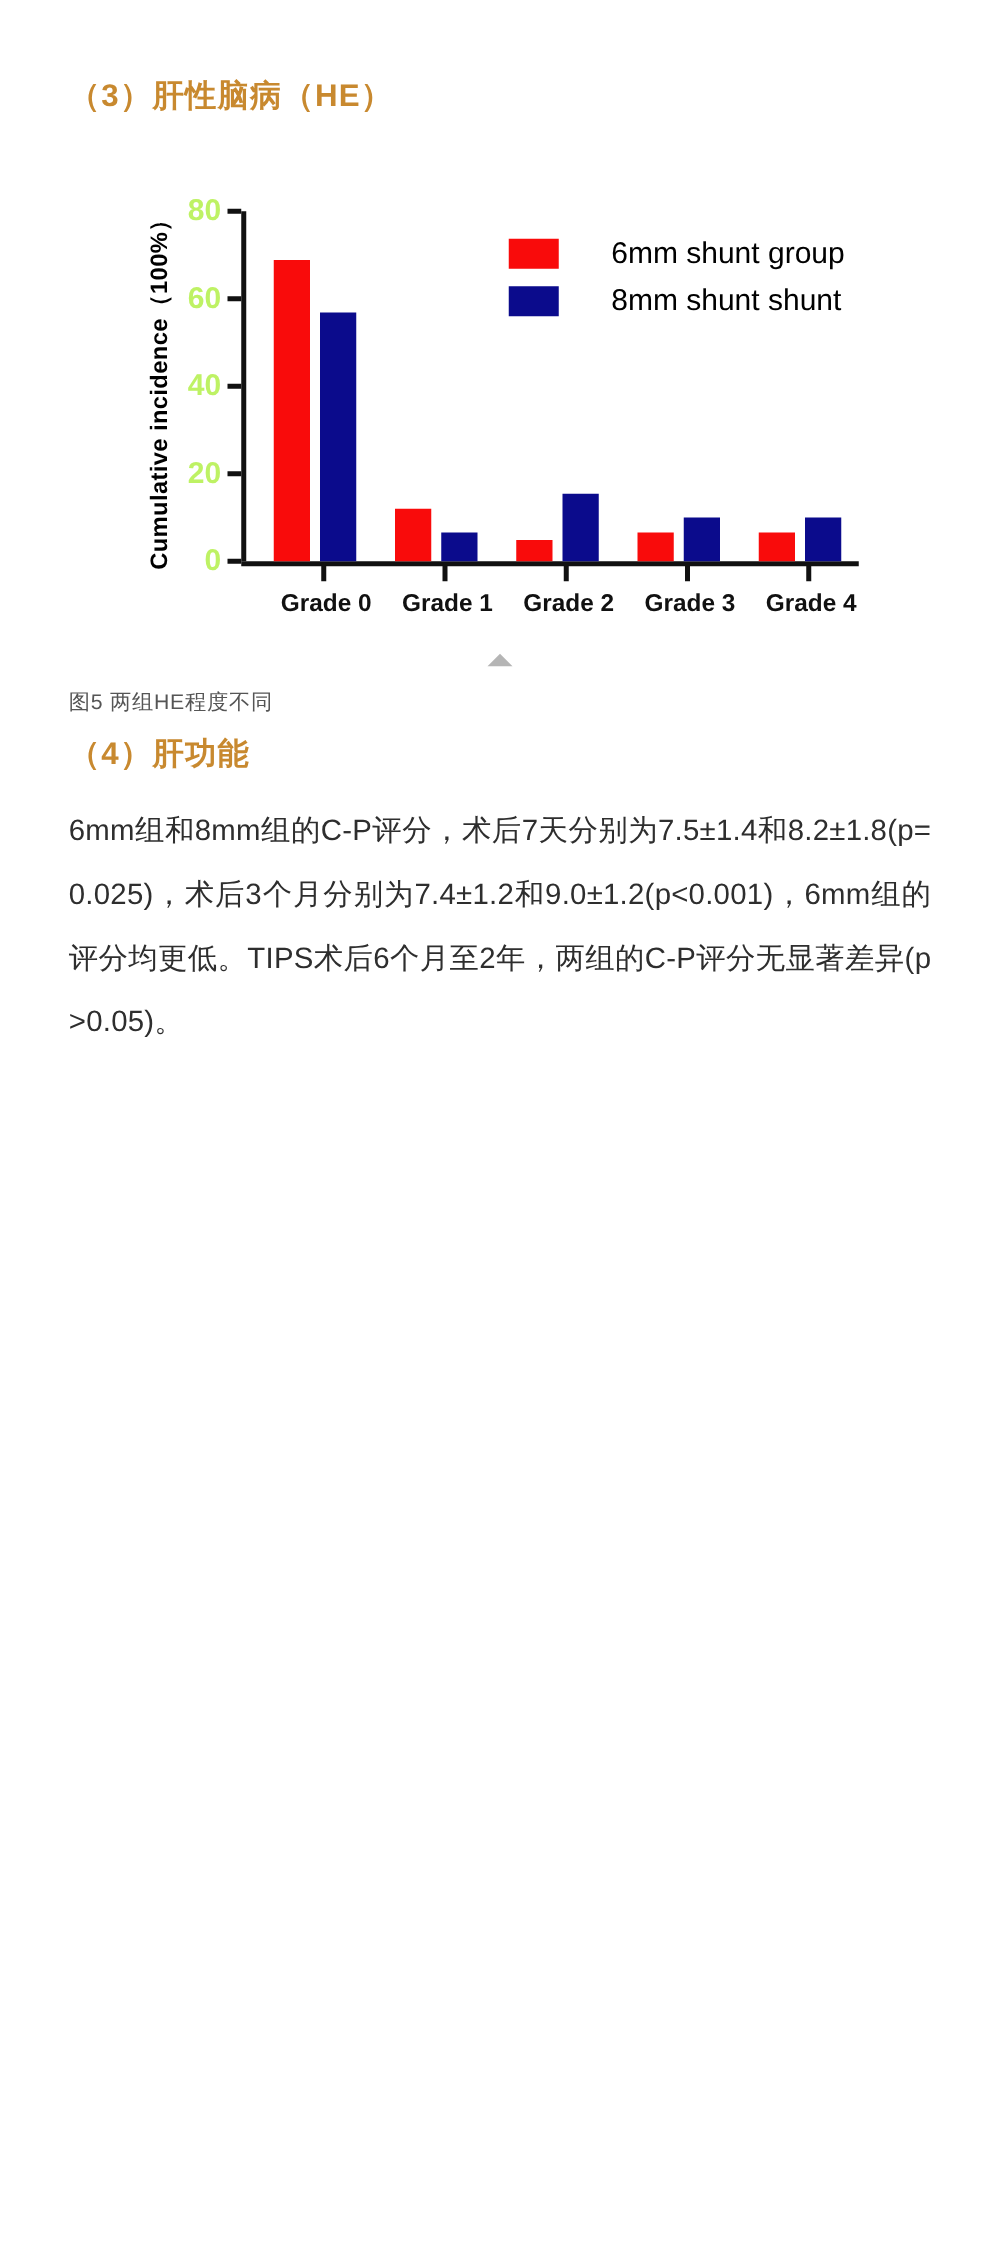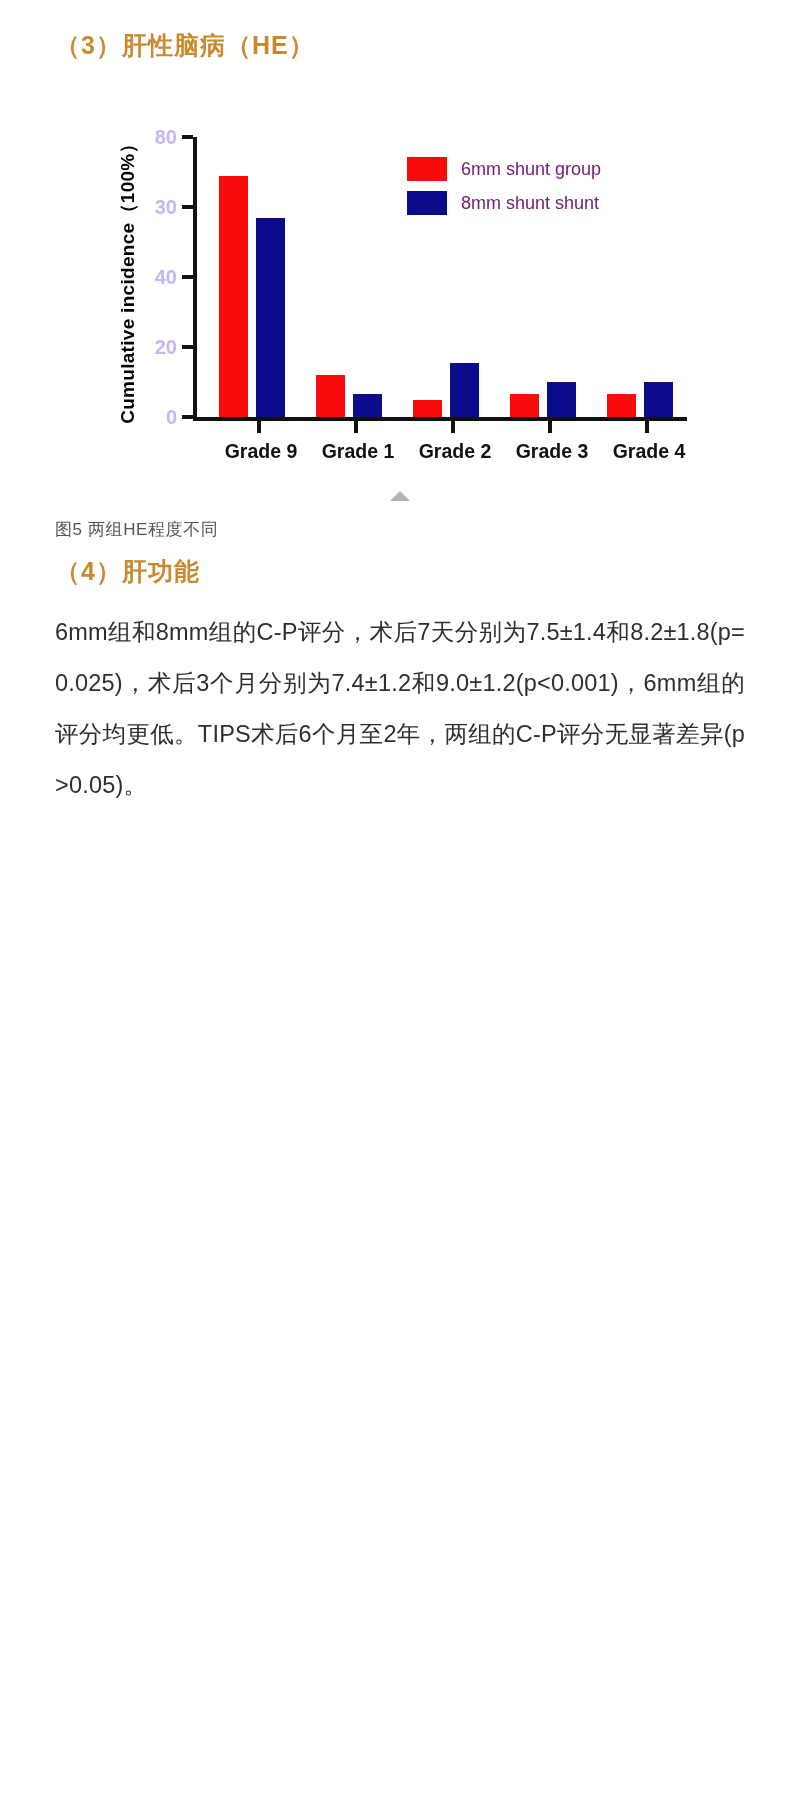--- a/index.html
+++ b/index.html
@@ -25,21 +25,21 @@
   
   .section-heading {
     font-size: 25px;
     font-weight: bold;
     color: #c8892f;
     letter-spacing: 1px;
     margin: 0;
     padding: 0;
     line-height: 1.4;
   }
-  .heading-he { padding-top: 28px; }
+  .heading-he { padding-top: 60px; }
   .heading-liver { padding-top: 13px; }
 
   
   .body-text {
     font-size: 23.5px;
     line-height: 51px;
     color: #2e2e2e;
     text-align: justify;
     text-justify: inter-character;
     margin: 0;
@@ -109,23 +109,23 @@
     width: 11px;
     height: 3.5px;
     background: #111;
   }
   .ytick-label {
     position: absolute;
     right: 100%;
     top: 50%;
     transform: translateY(-50%);
     margin-right: 5px;
-    font-size: 20px;
+    font-size: 24px;
     font-weight: bold;
-    color: #c4b5fd;
+    color: #bef264;
     white-space: nowrap;
   }
   .xtick {
     position: absolute;
     bottom: -16px;
     width: 3.5px;
     height: 13px;
     background: #111;
   }
   .bars {
@@ -169,23 +169,24 @@
   }
   .legend-swatch {
     width: 40px;
     height: 24px;
     margin-right: 14px;
     flex: 0 0 auto;
   }
   .legend-swatch.red  { background: #f90b0b; }
   .legend-swatch.blue { background: #0b0b8c; }
   .legend-label {
-    font-size: 18px;
-    color: #701a75;
+    font-size: 24px;
+    color: #000000;
     white-space: nowrap;
+    margin-left: 28px;
   }
   
   .fig-marker {
     margin: 22px auto 0;
     width: 0;
     height: 0;
     border-left: 10px solid transparent;
     border-right: 10px solid transparent;
     border-bottom: 10px solid #b5b5b5;
   }
@@ -214,38 +215,38 @@
       </div>
 
       <div class="plot">
         <div class="axis-y"></div>
         <div class="axis-x"></div>
 
         <div class="ytick" style="top:-2px;">
           <span class="ytick-label">80</span>
         </div>
         <div class="ytick" style="top:68px;">
-          <span class="ytick-label">30</span>
+          <span class="ytick-label">60</span>
         </div>
         <div class="ytick" style="top:138px;">
           <span class="ytick-label">40</span>
         </div>
         <div class="ytick" style="top:208px;">
           <span class="ytick-label">20</span>
         </div>
         <div class="ytick" style="top:278px;">
           <span class="ytick-label">0</span>
         </div>
 
         <div class="bars">
 
           <div class="group" style="left:18px; width:92px;">
             <div class="bar red" style="left:4px;  height:241.5px;"></div>
             <div class="bar blue" style="left:41px; height:199.5px;"></div>
-            <div class="xlabel" style="left:46px;">Grade 9</div>
+            <div class="xlabel" style="left:46px;">Grade 0</div>
           </div>
 
           <div class="group" style="left:115px; width:92px;">
             <div class="bar red" style="left:4px;  height:42px;"></div>
             <div class="bar blue" style="left:41px; height:22.75px;"></div>
             <div class="xlabel" style="left:46px;">Grade 1</div>
           </div>
 
           <div class="group" style="left:212px; width:92px;">
             <div class="bar red" style="left:4px;  height:17.5px;"></div>

